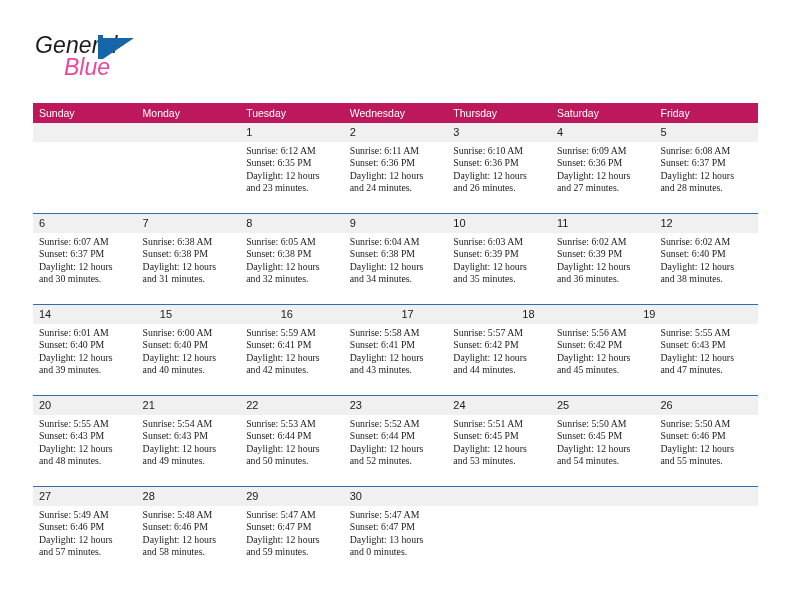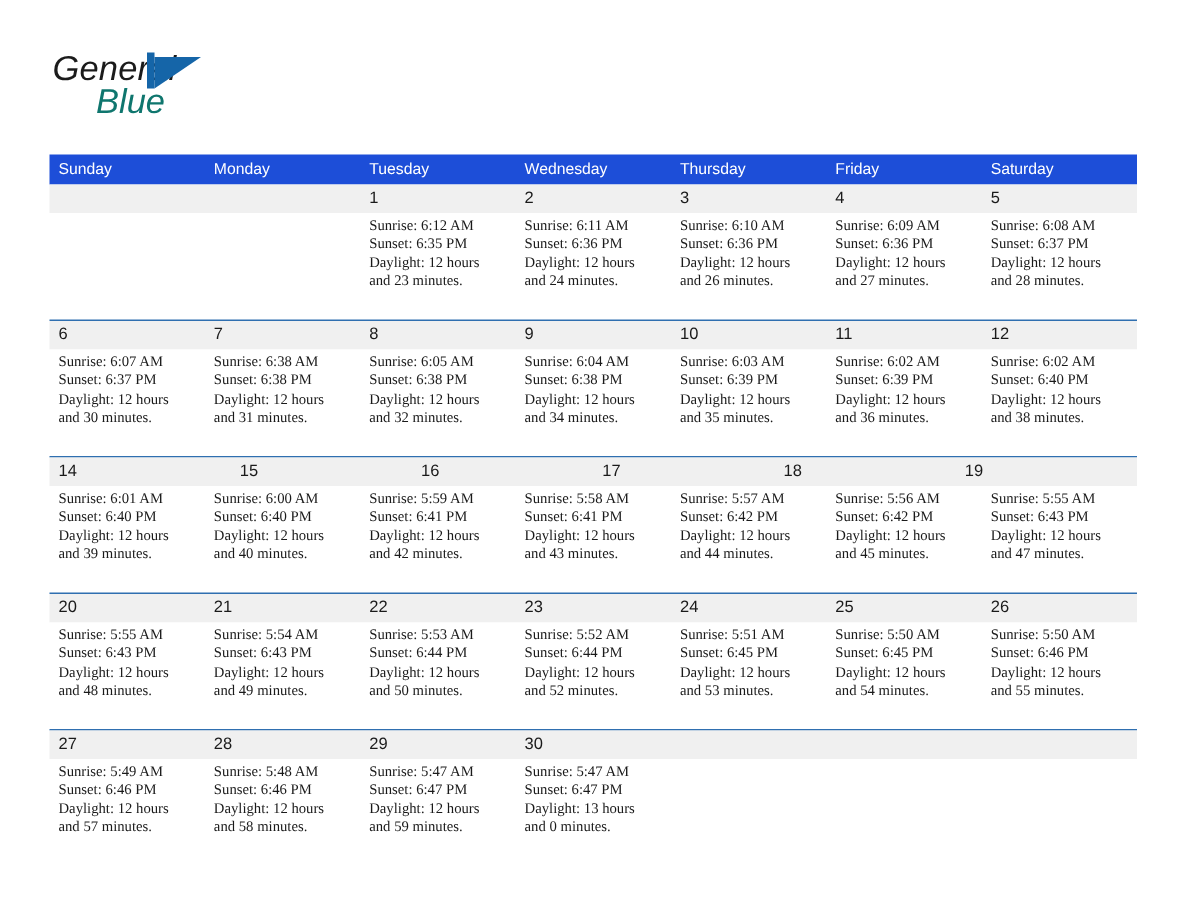--- a/index.html
+++ b/index.html
@@ -45,21 +45,21 @@
     letter-spacing: 0.1px;
     color: #1b1b1b;
     font-family: "Liberation Sans", sans-serif;
     line-height: 26px;
   }
   .brand-blue {
     position: absolute;
     left: 29px;
     top: 22px;
     font-size: 23px;
-    color: #0f766e;
+    color: #ec4899;
     line-height: 26px;
   }
   .brand-mark {
     position: absolute;
     left: 63px;
     top: 3px;
     width: 38px;
     height: 42px;
   }
   .brand-mark .bar {
@@ -102,21 +102,21 @@
 
   
   .calendar {
     position: absolute;
     left: 33px;
     top: 103px;
     width: 725px;
   }
   .weekday-row {
     display: flex;
-    background: #1d4ed8;
+    background: #be185d;
     height: 20px;
   }
   .weekday {
     flex: 1 1 0;
     color: #ffffff;
     font-size: 10.5px;
     line-height: 20px;
     padding-left: 6px;
     box-sizing: border-box;
     white-space: nowrap;
@@ -177,22 +177,22 @@
 
   </div>
 
   <div class="calendar">
     <div class="weekday-row">
         <div class="weekday">Sunday</div>
         <div class="weekday">Monday</div>
         <div class="weekday">Tuesday</div>
         <div class="weekday">Wednesday</div>
         <div class="weekday">Thursday</div>
+        <div class="weekday">Saturday</div>
         <div class="weekday">Friday</div>
-        <div class="weekday">Saturday</div>
       </div>
     <div>
         <div class="week">
           <div class="week-datebar">
             <div class="daynum"></div>
             <div class="daynum"></div>
             <div class="daynum">1</div>
             <div class="daynum">2</div>
             <div class="daynum">3</div>
             <div class="daynum">4</div>

